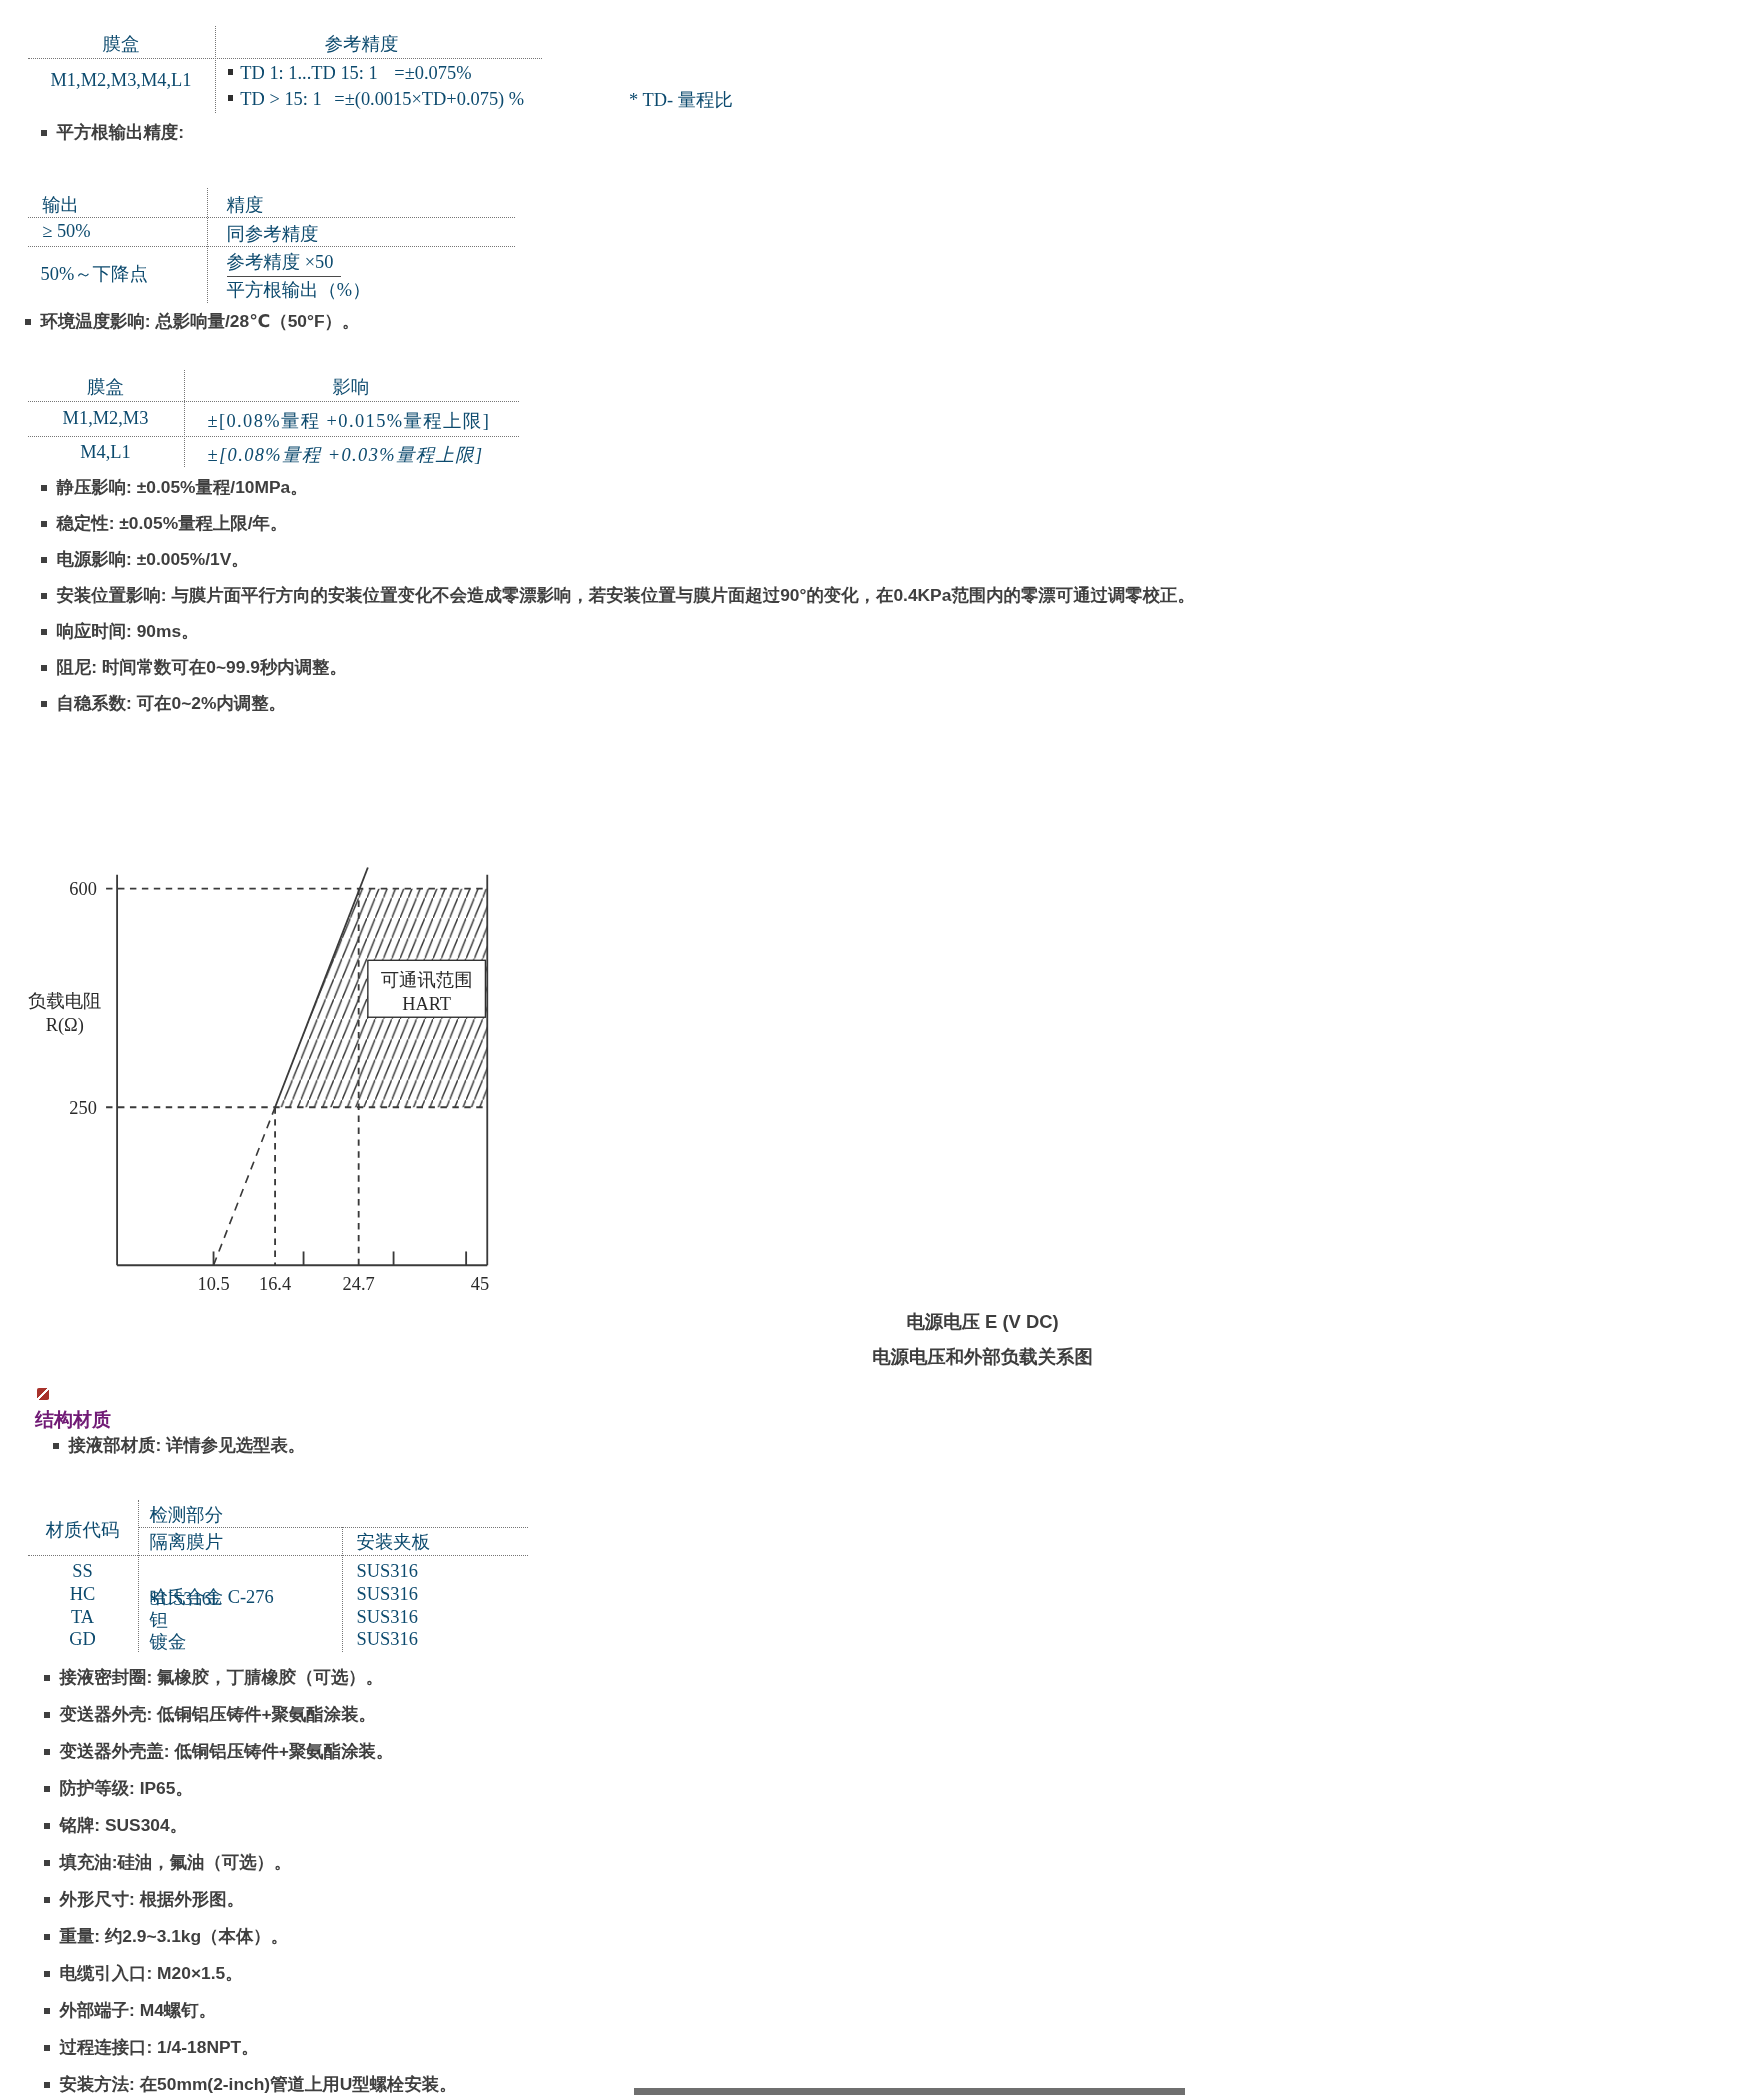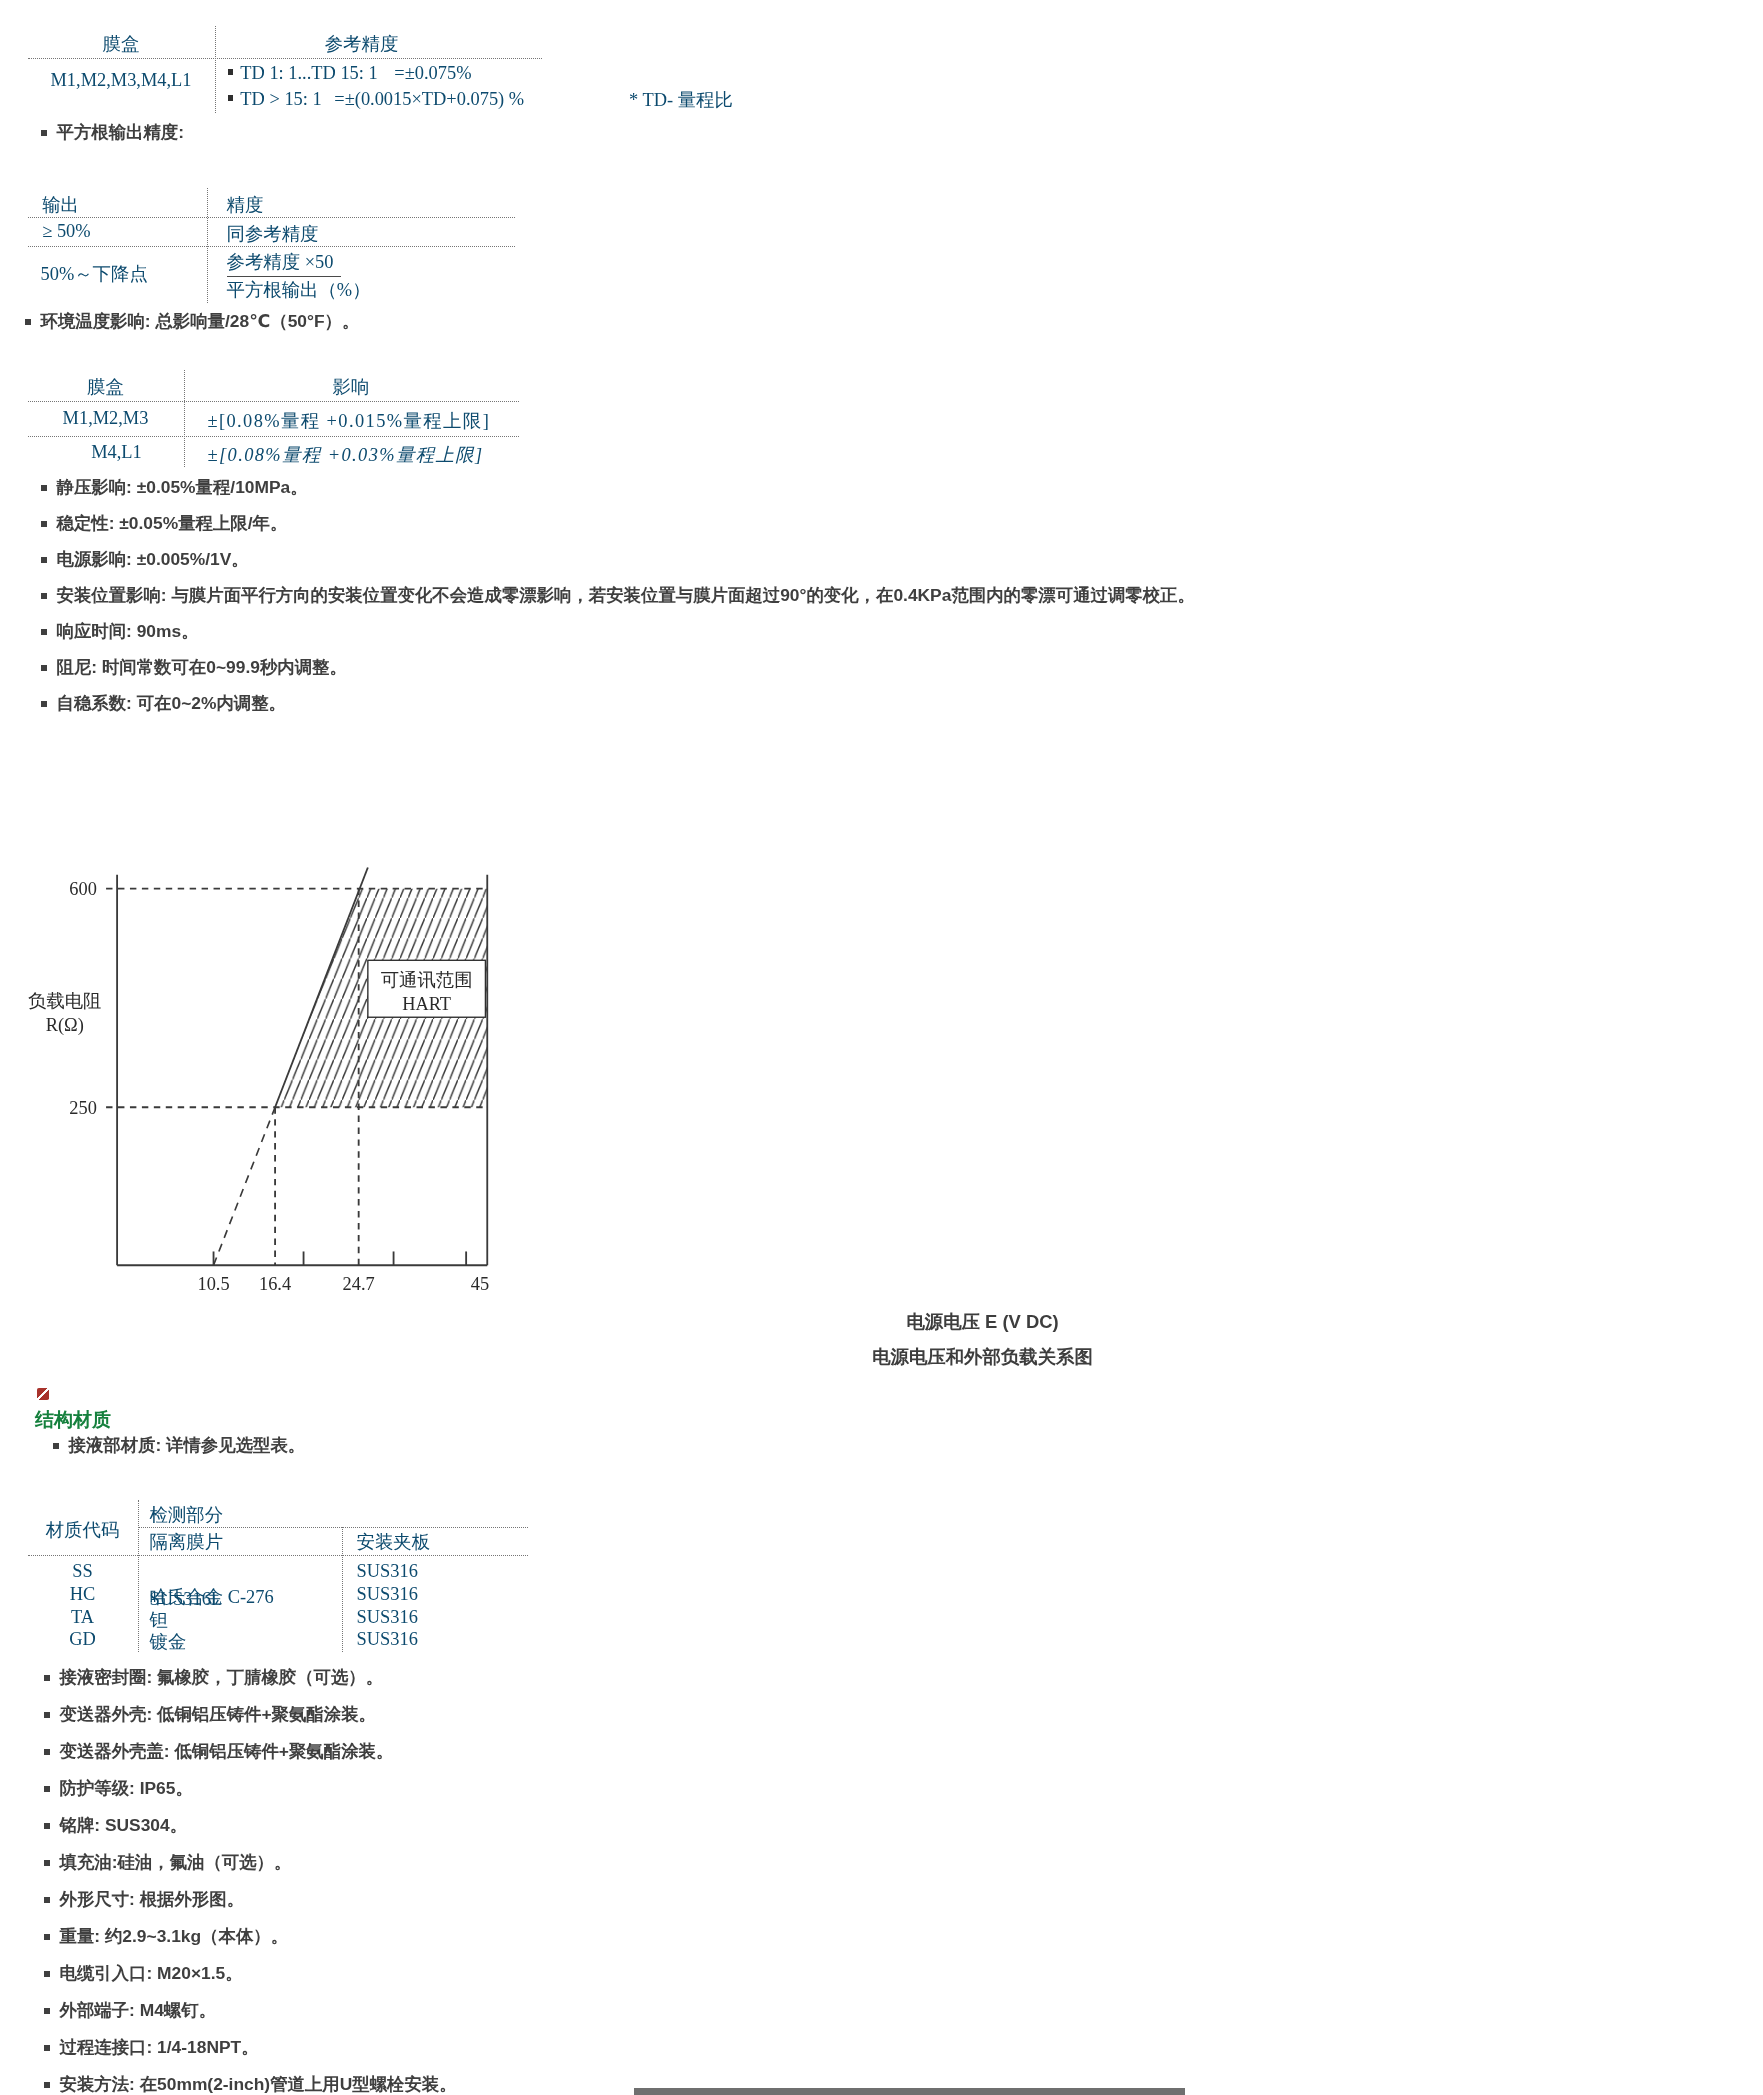--- a/index.html
+++ b/index.html
@@ -24,21 +24,21 @@
   .fnum{display:inline-block;border-bottom:1.8px solid #4a4a4a;padding:0 7.3px 1.8px 0;line-height:24px;}
   .fden{line-height:26px;}
   .lettersp{letter-spacing:1.4px;}
   svg text{font-family:"Liberation Serif","DejaVu Serif",serif;font-size:20px;fill:#2a2a2a;}
   svg .ax{stroke:#3a3a3a;stroke-width:2;fill:none;}
   svg .dash{stroke:#3a3a3a;stroke-width:2;stroke-dasharray:7 6;fill:none;}
   svg .dash2{stroke:#3a3a3a;stroke-width:1.8;stroke-dasharray:9 7;fill:none;}
   .caption{position:absolute;width:349px;text-align:center;font-weight:700;color:#3d3d3d;font-size:18.4px;}
   .secicon{position:absolute;width:12px;height:12px;background:#a8332c;border-radius:1.8px;
            background-image:linear-gradient(135deg,transparent 42%,#ffffff 42%,#ffffff 58%,transparent 58%);}
-  .sechead{position:absolute;font-size:19px;font-weight:700;color:#15803d;}
+  .sechead{position:absolute;font-size:19px;font-weight:700;color:#701a75;}
   .darkstrip{position:absolute;background:#6f6f6f;}
 </style>
 </head>
 <body>
 
 <div id="page">
 
   <div class="tbl serif" style="left:27.5px;top:26px;width:514px;height:87px;">
     <div class="vline" style="left:187px;top:0;height:87px;"></div>
     <div class="hline" style="left:0;top:32px;width:514px;"></div>
@@ -84,21 +84,21 @@
   </div>
 
   <div class="tbl serif" style="left:27.5px;top:370px;width:491px;height:97px;">
     <div class="vline" style="left:156px;top:0;height:97px;"></div>
     <div class="hline" style="left:0;top:31px;width:491px;"></div>
     <div class="hline" style="left:0;top:66px;width:491px;"></div>
     <div class="cell center" style="left:0;top:3.7px;width:156px;">膜盒</div>
     <div class="cell center" style="left:156px;top:3.7px;width:335px;">影响</div>
     <div class="cell center" style="left:0;top:38px;width:156px;">M1,M2,M3</div>
     <div class="cell lettersp" style="left:180px;top:38px;">±[0.08%量程 +0.015%量程上限]</div>
-    <div class="cell center" style="left:11px;top:72px;width:156px;">M4,L1</div>
+    <div class="cell center" style="left:0;top:72px;width:156px;">M4,L1</div>
     <div class="cell lettersp" style="left:180px;top:72px;font-style:italic;">±[0.08%量程 +0.03%量程上限]</div>
   </div>
 
   <div class="abs sans" style="left:41px;top:475px;width:1377px;">
     <div class="bullet">
         <span class="bm"></span>
         <span>静压影响: ±0.05%量程/10MPa。</span>
       </div>
     <div class="bullet">
         <span class="bm"></span>

